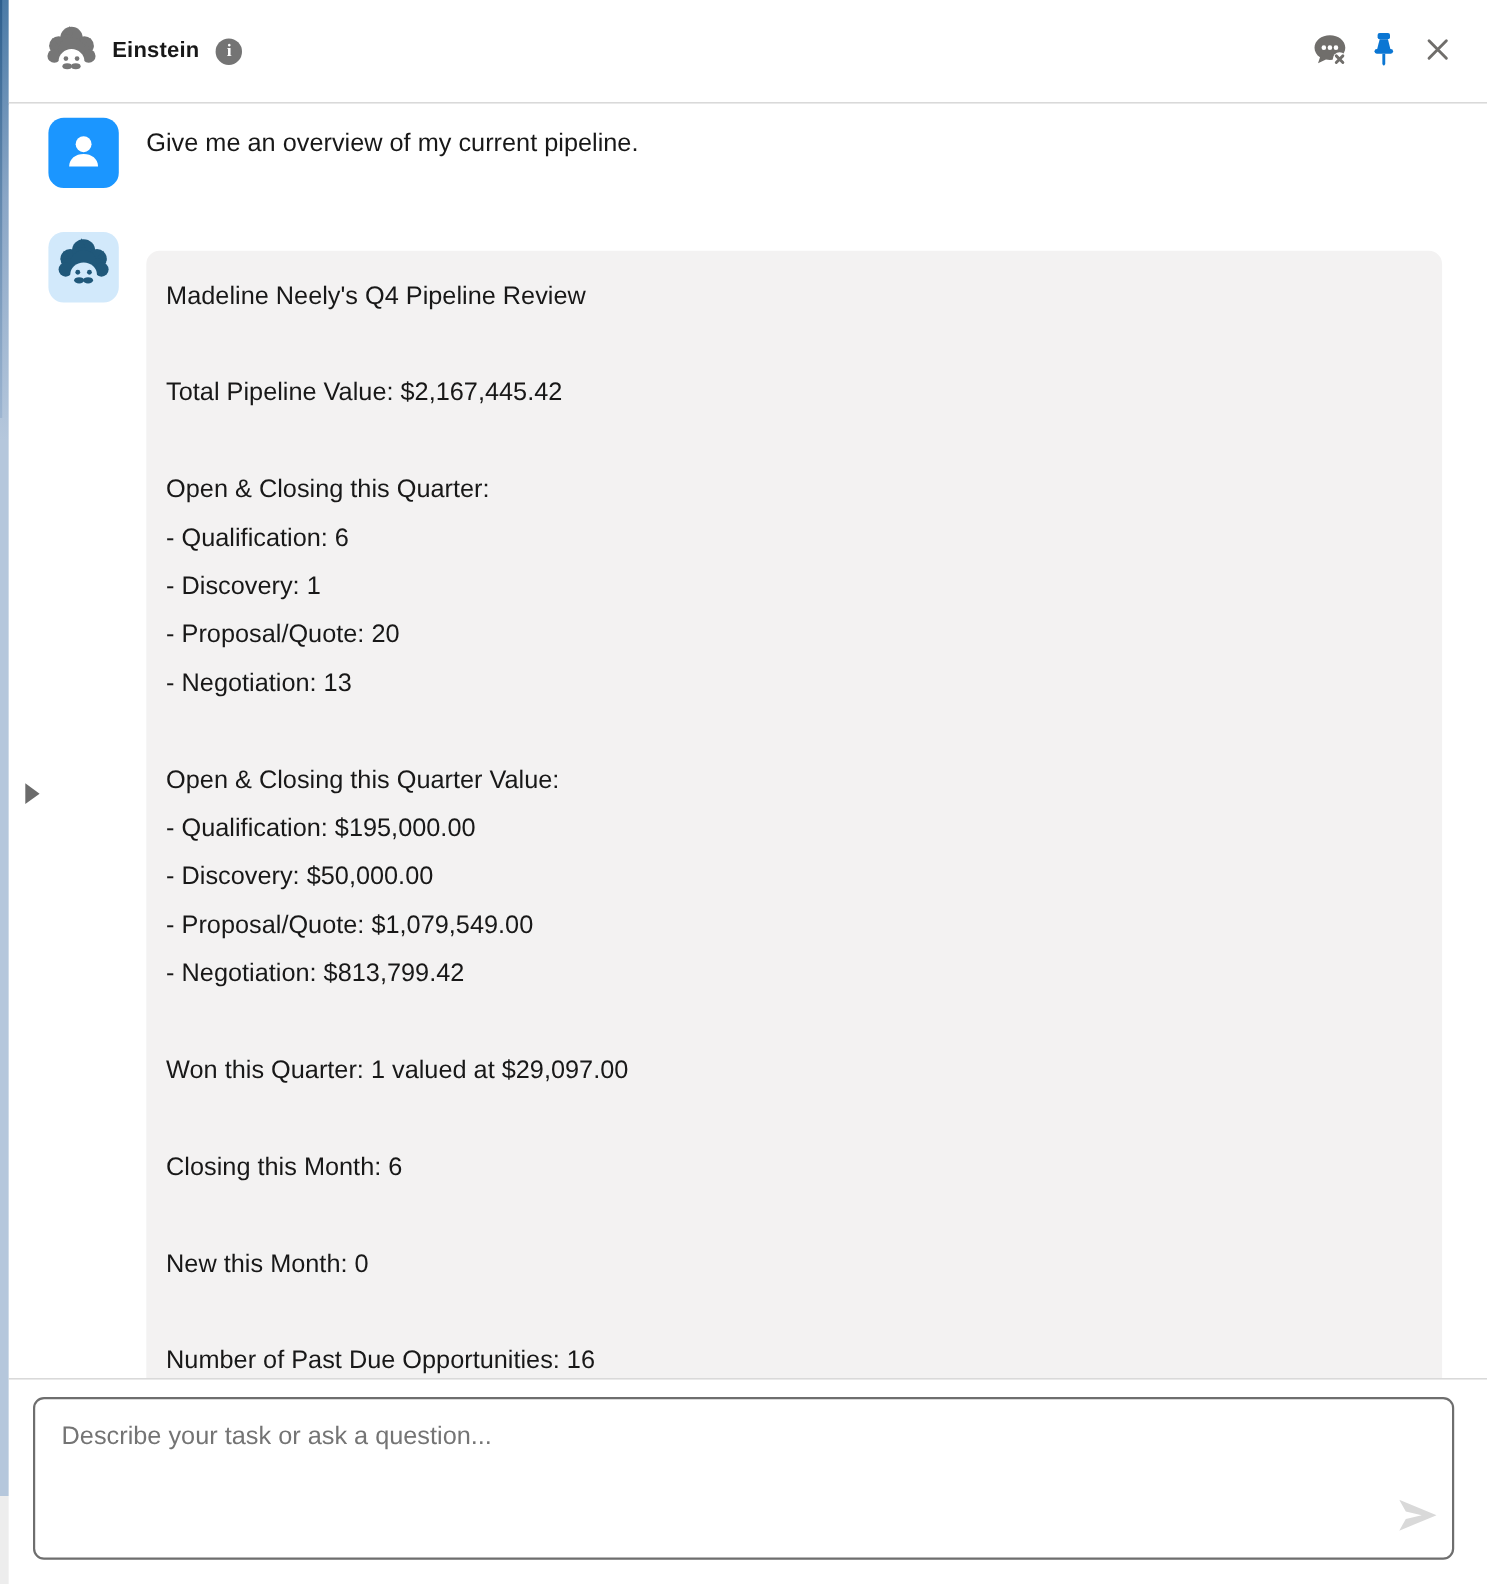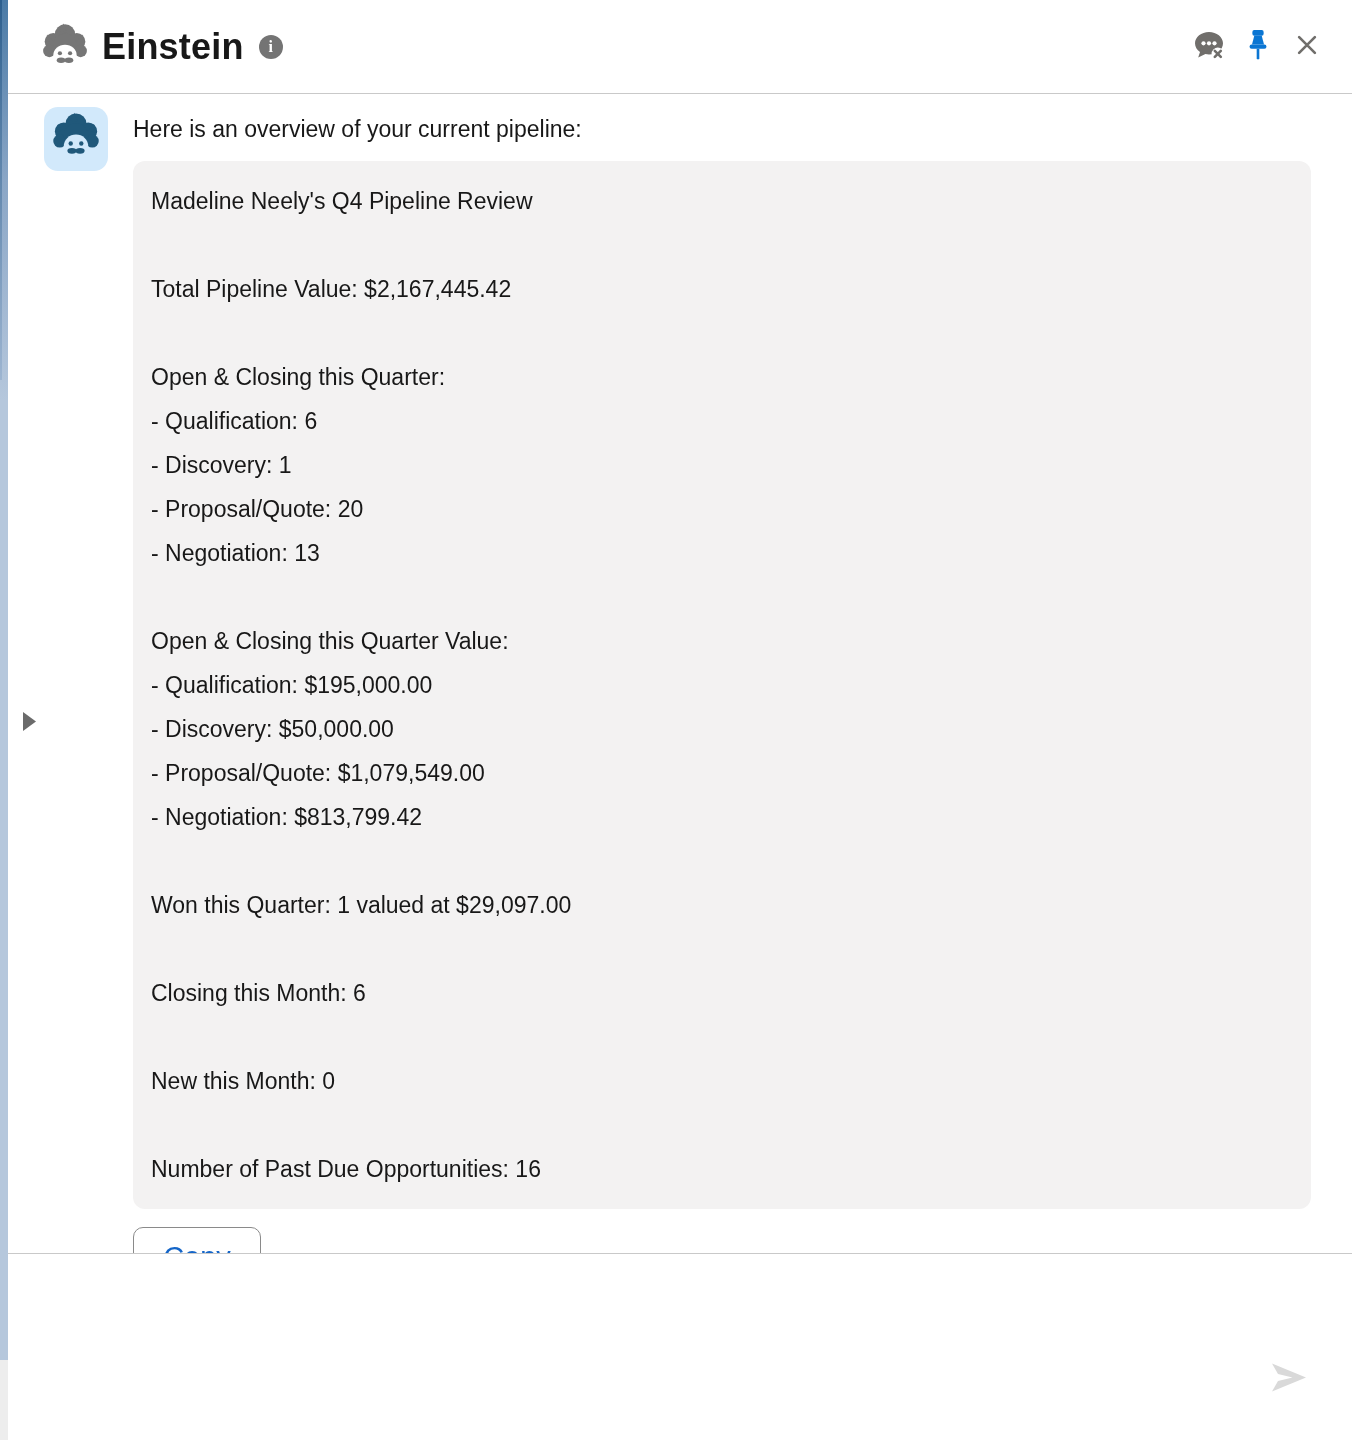--- a/index.html
+++ b/index.html
@@ -28,21 +28,21 @@
   
   .header {
     position:absolute; left:8px; top:0; right:0; height:94px;
     display:flex; align-items:center;
     padding:0 22px 0 32px;
     border-bottom:1px solid var(--divider-gray,#c9c9c9);
     background:#fff;
   }
   .logo { width:50px; height:50px; color:#767676; flex:none; }
   .logo svg { width:100%; height:100%; }
-  .title { font-size:36px; font-weight:700; margin-left:12px; letter-spacing:0.2px; }
+  .title { font-size:20px; font-weight:700; margin-left:12px; letter-spacing:0.2px; }
   .info {
     margin-left:15px; width:24px; height:24px; border-radius:50%;
     background:var(--placeholder-gray,#747474); color:#fff;
     font-family:"Liberation Serif", serif; font-weight:700; font-size:16px;
     display:flex; align-items:center; justify-content:center; cursor:pointer;
   }
   .spacer { flex:1; }
   .hbtn {
     width:46px; height:46px; border:none; background:transparent;
     display:flex; align-items:center; justify-content:center;
@@ -177,20 +177,33 @@
       <span>
         <svg width="28" height="28" viewBox="0 0 32 32">
           <path d="M7 7 L25 25 M25 7 L7 25" stroke="currentColor" stroke-width="3" stroke-linecap="round"></path>
         </svg>
       </span>
     </button>
   </header>
 
   <main class="chat">
 
+    <div class="row user">
+      <div class="avatar user-av">
+        <span>
+          <svg width="42" height="42" viewBox="0 0 64 64">
+            <circle cx="32" cy="23" r="11" fill="#ffffff"></circle>
+            <path d="M12 54 c0-11 9-17.5 20-17.5 s20 6.5 20 17.5 Z" fill="#ffffff"></path>
+          </svg>
+        </span>
+      </div>
+      <div class="col">
+        <div class="bubble">Give me an overview of my current pipeline.</div>
+      </div>
+    </div>
 
     <div class="row assistant">
       <div class="avatar einstein-av">
         <span>
           <svg width="52" height="52" viewBox="0 0 64 64">
             <g fill="currentColor">
               <circle cx="17" cy="25" r="11"></circle>
                 <circle cx="32" cy="16" r="13"></circle>
                 <circle cx="47" cy="25" r="11"></circle>
               <circle cx="12" cy="37" r="8"></circle>
@@ -204,21 +217,20 @@
             <g fill="currentColor">
               <circle cx="25.5" cy="40" r="2.7"></circle>
                 <circle cx="38.5" cy="40" r="2.7"></circle>
               <ellipse cx="27" cy="49" rx="5.6" ry="3.5"></ellipse>
                 <ellipse cx="37" cy="49" rx="5.6" ry="3.5"></ellipse>
             </g>
           </svg>
         </span>
       </div>
       <div class="col">
-        <div class="bubble">Here is an overview of your current pipeline:</div>
         <div class="card">Madeline Neely's Q4 Pipeline Review
 
 Total Pipeline Value: $2,167,445.42
 
 Open &amp; Closing this Quarter:
 - Qualification: 6
 - Discovery: 1
 - Proposal/Quote: 20
 - Negotiation: 13
 
@@ -244,20 +256,21 @@
   <button class="expand">
     <span>
       <svg width="15" height="21" viewBox="0 0 15 21">
         <path d="M1 1 L14 10.5 L1 20 Z" fill="#6b6b6b"></path>
       </svg>
     </span>
   </button>
 
   <footer class="footer">
     <div class="composer">
+      <textarea placeholder="Describe your task or ask a question..." style=""></textarea>
       <span class="send">
         <svg width="34" height="29" viewBox="0 0 34 29">
           <path d="M0 28.5 L34 14.5 L0 0.5 L6 11 L20.5 14.5 L6 18 Z" fill="#d9d9d9"></path>
         </svg>
       </span>
     </div>
   </footer>
 
 </div>
 

